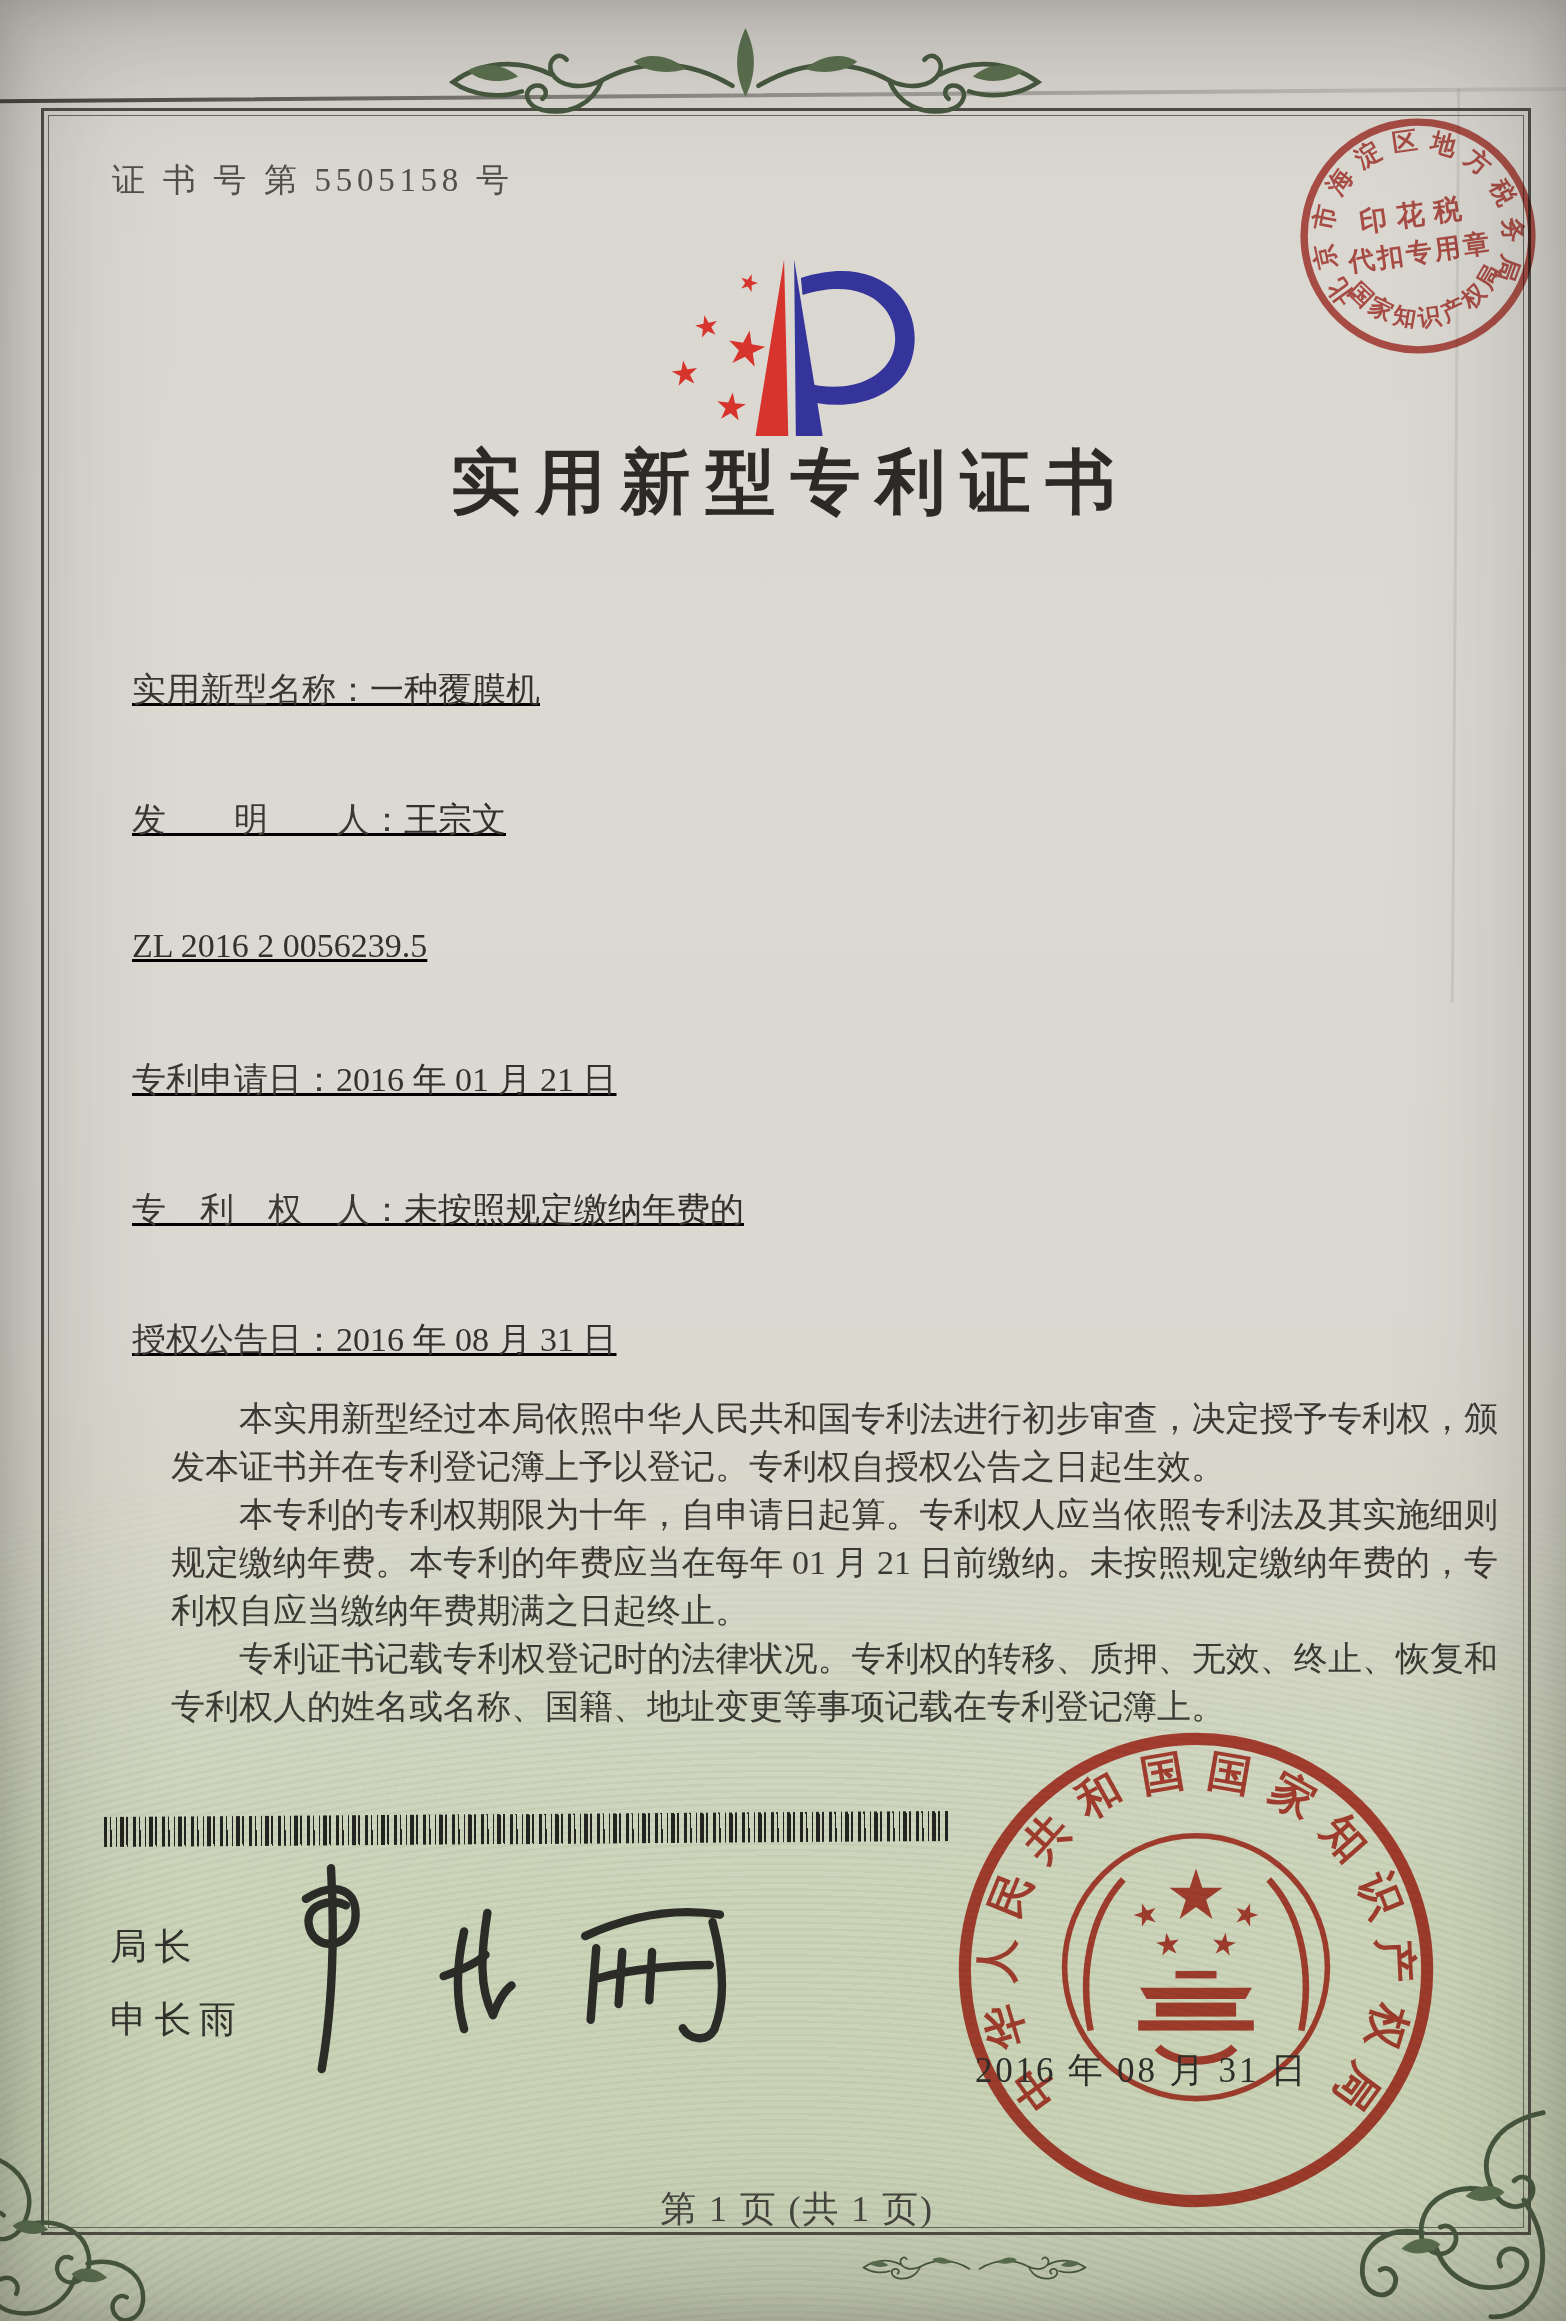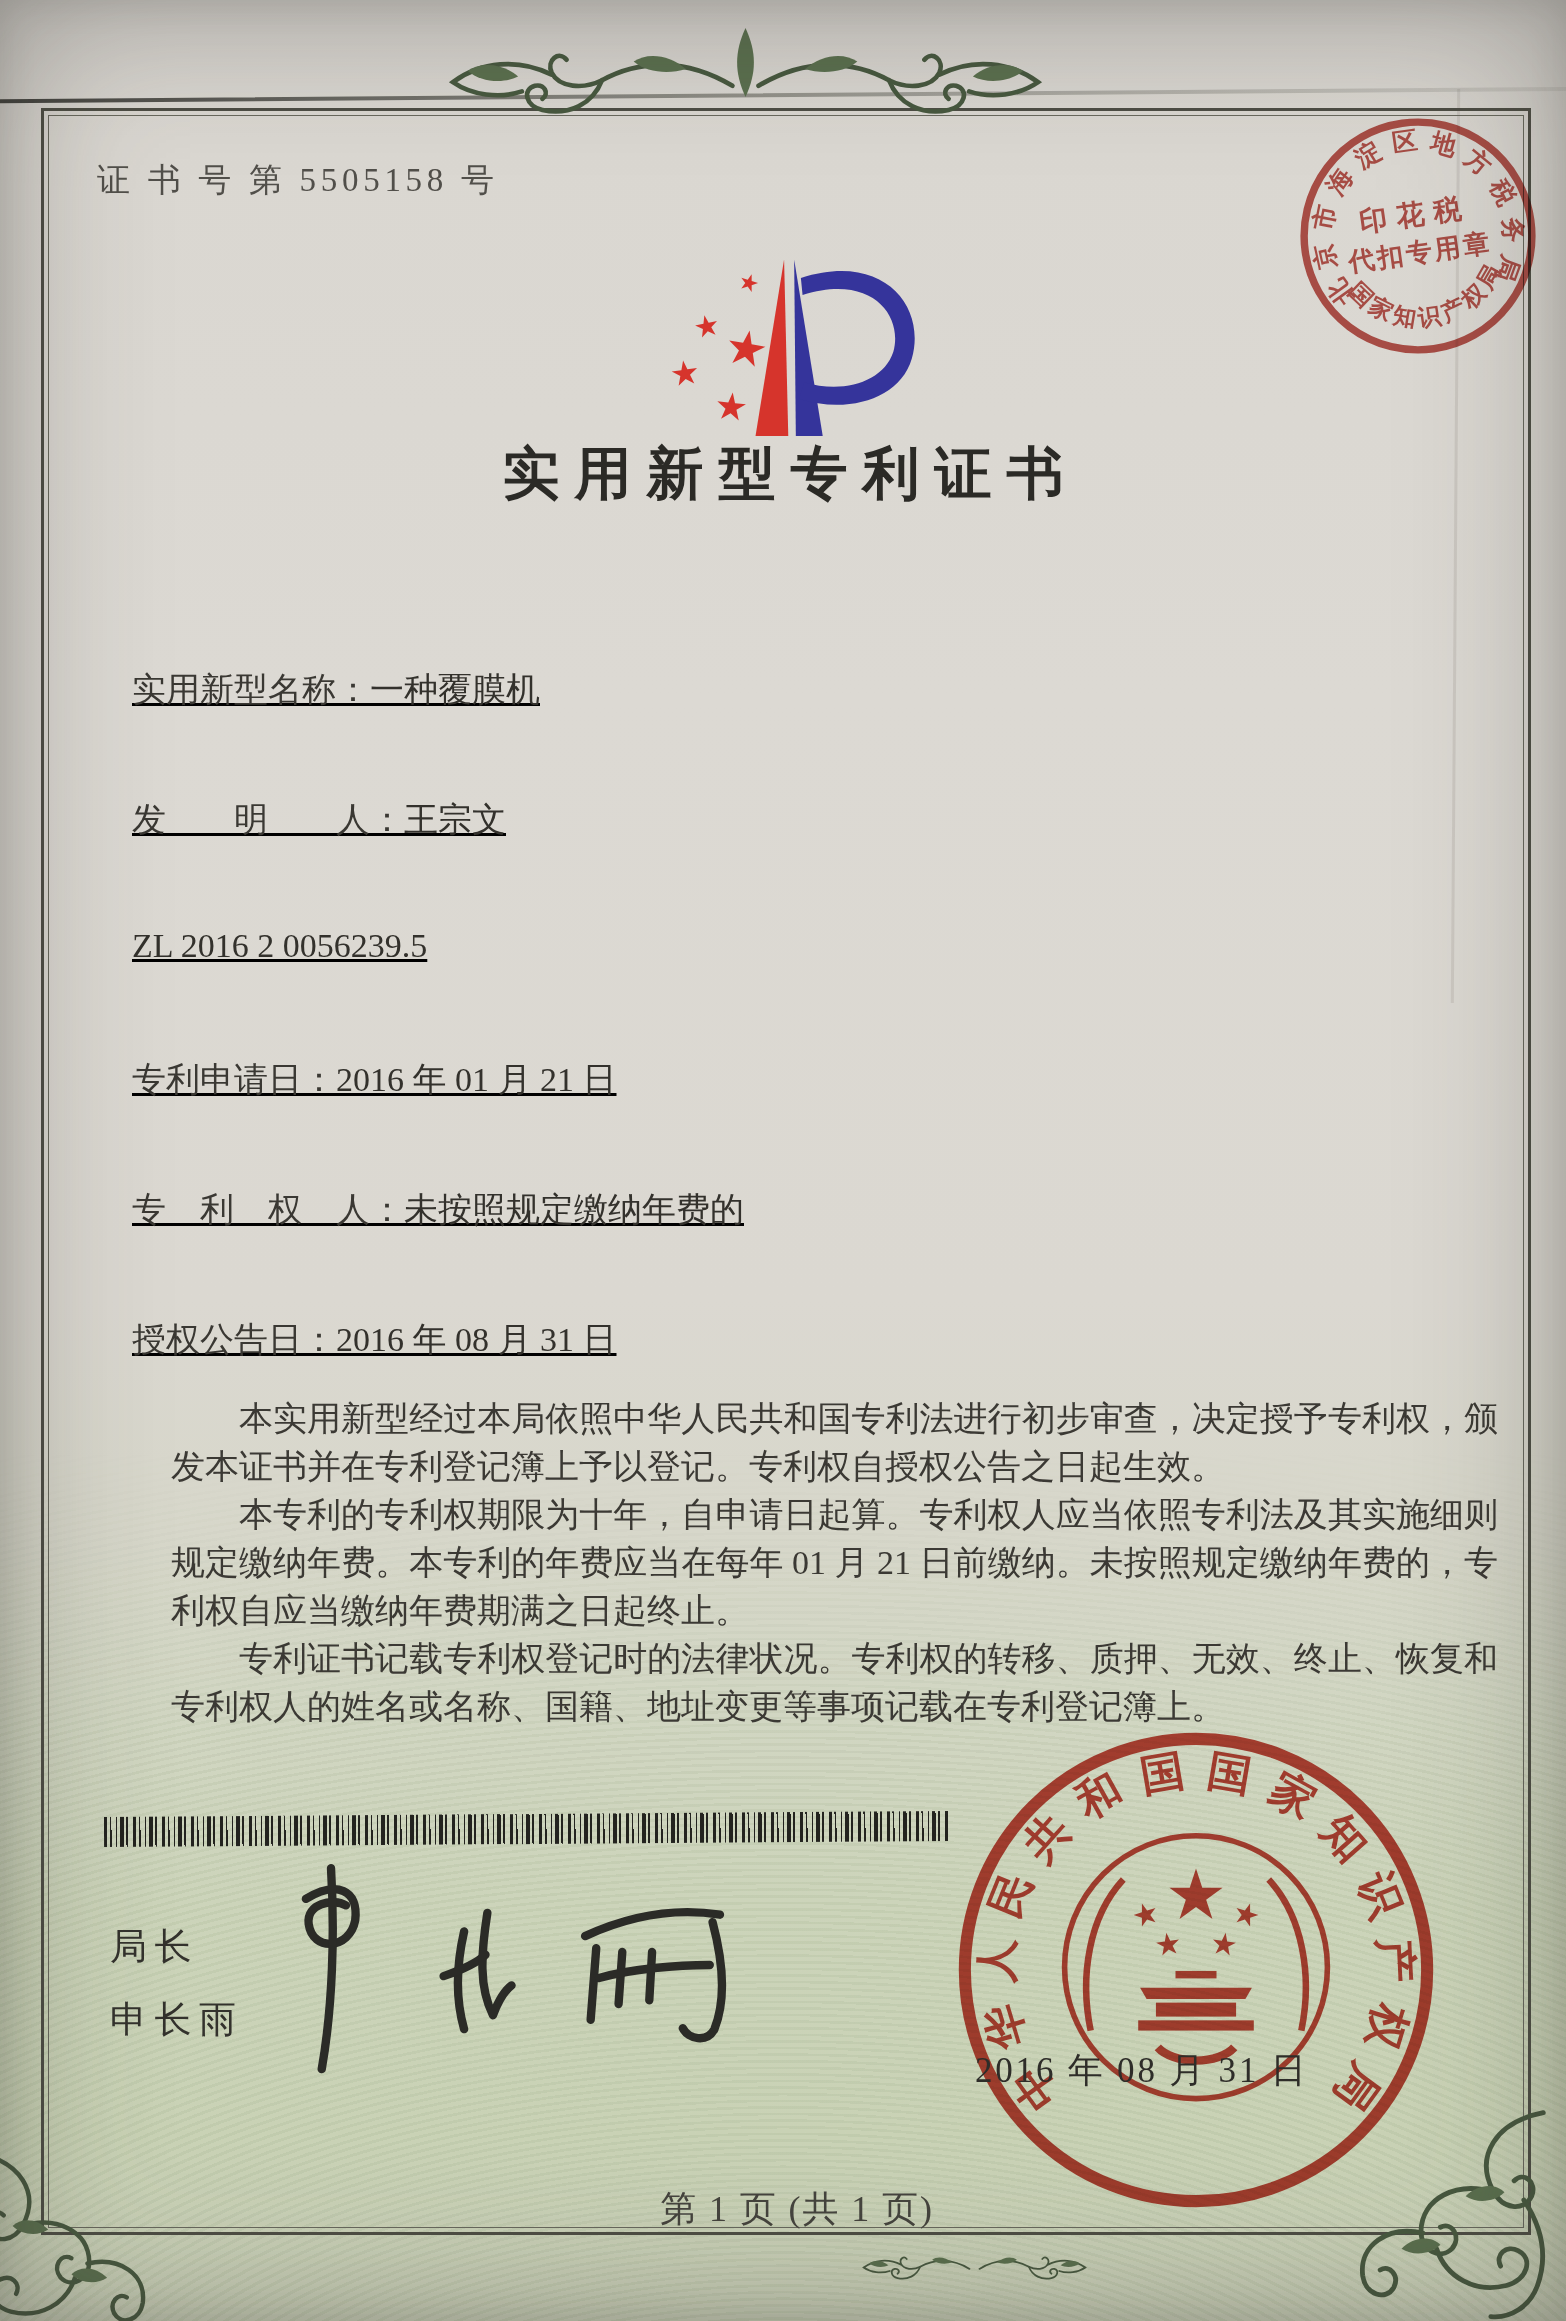--- a/index.html
+++ b/index.html
@@ -16,24 +16,24 @@
     mask-image:linear-gradient(180deg,transparent 0,#000 38%);
   }
   .vignette{position:absolute;inset:0;pointer-events:none;
     box-shadow:inset 0 0 158px rgba(52,50,46,.38), inset 0 0 37px rgba(52,50,46,.14);}
   .paper-edge{position:absolute;left:-13px;top:93px;width:1622px;height:3.7px;border-radius:2.8px;
     background:linear-gradient(90deg,rgba(38,38,34,.85),rgba(64,64,58,.55) 38%,rgba(92,92,84,.32) 72%,rgba(120,120,110,.12));
     transform:rotate(-.45deg);}
   .crease{position:absolute;left:1454px;top:89px;width:2.8px;height:914px;background:rgba(104,100,90,.14);transform:rotate(.4deg);}
   .frame{position:absolute;left:41px;right:35px;top:108px;bottom:86px;border:3.7px solid #4d4d44;}
   .frame-inner{position:absolute;inset:3.7px;border:1.9px solid #68685d;}
-  .cert-number{position:absolute;left:97px;top:158px;font-size:33px;letter-spacing:4.7px;color:#514f4a;}
+  .cert-number{position:absolute;left:112px;top:158px;font-size:33px;letter-spacing:4.7px;color:#514f4a;}
   .logo{position:absolute;left:620px;top:226px;}
   .title{position:absolute;left:0;width:100%;top:436px;text-align:center;
-    font-size:57px;font-weight:700;letter-spacing:15px;text-indent:15px;color:#2b2a26;}
+    font-size:70px;font-weight:700;letter-spacing:15px;text-indent:15px;color:#2b2a26;}
   .fields{position:absolute;left:132px;top:667px;text-decoration:underline;}
   .field-row{display:flex;height:130px;font-size:34px;color:#37352f;white-space:pre;}
   .field-label{color:#3a3833;}
   .field-value{color:#33312c;}
   .body-text{position:absolute;left:127px;top:1395px;width:1327px;
     font-size:34px;line-height:48px;text-align:justify;color:#3b3934;margin-left:44px;}
   .body-text p{margin:0;text-indent:2em;}
   .barcode{position:absolute;left:104px;top:1814px;width:846px;height:30px;transform:rotate(-.4deg);
     background:repeating-linear-gradient(90deg,
       #23231f 0 2.8px,transparent 2.8px 5.6px,

